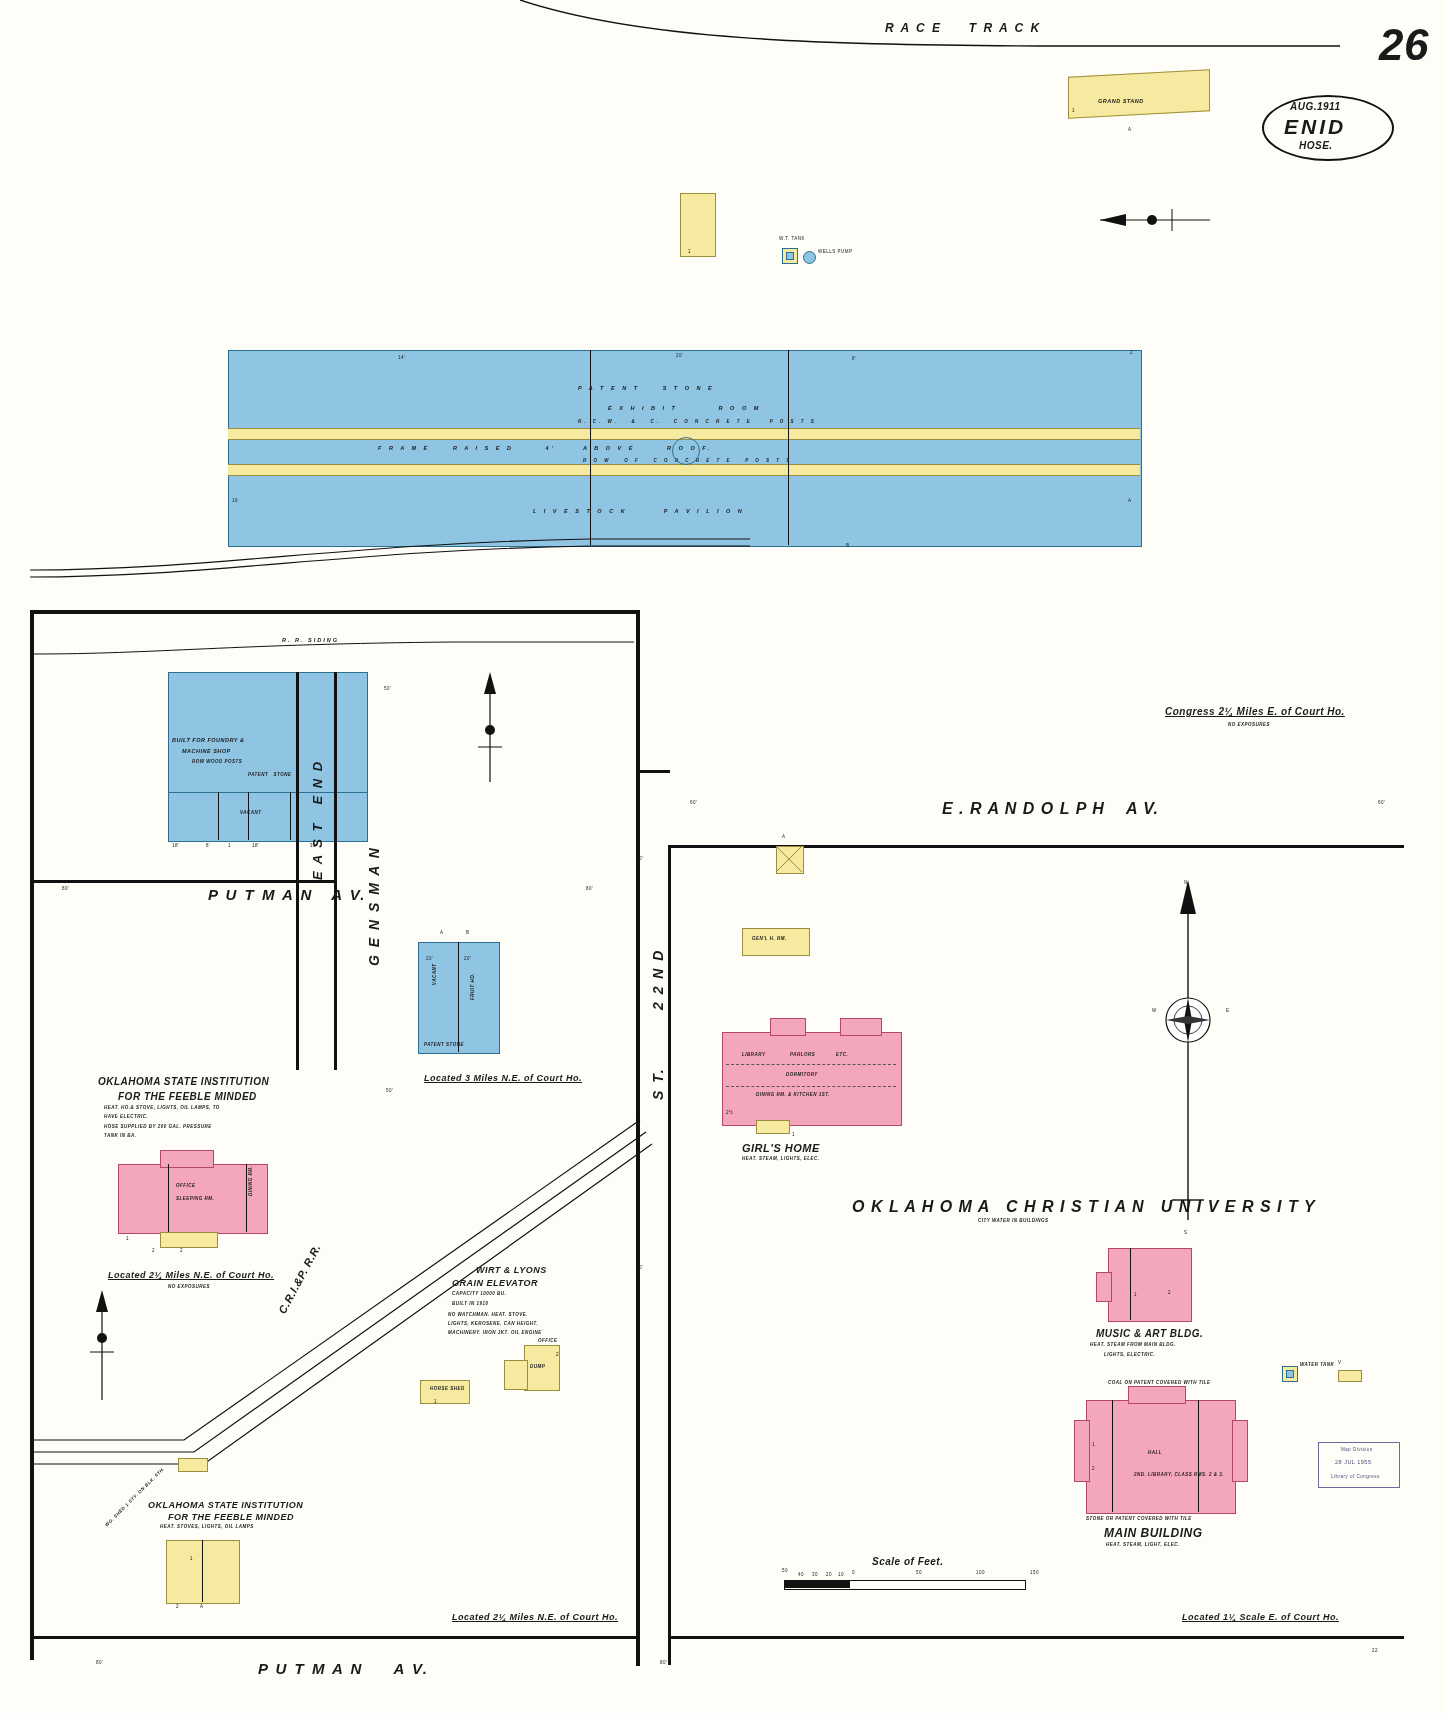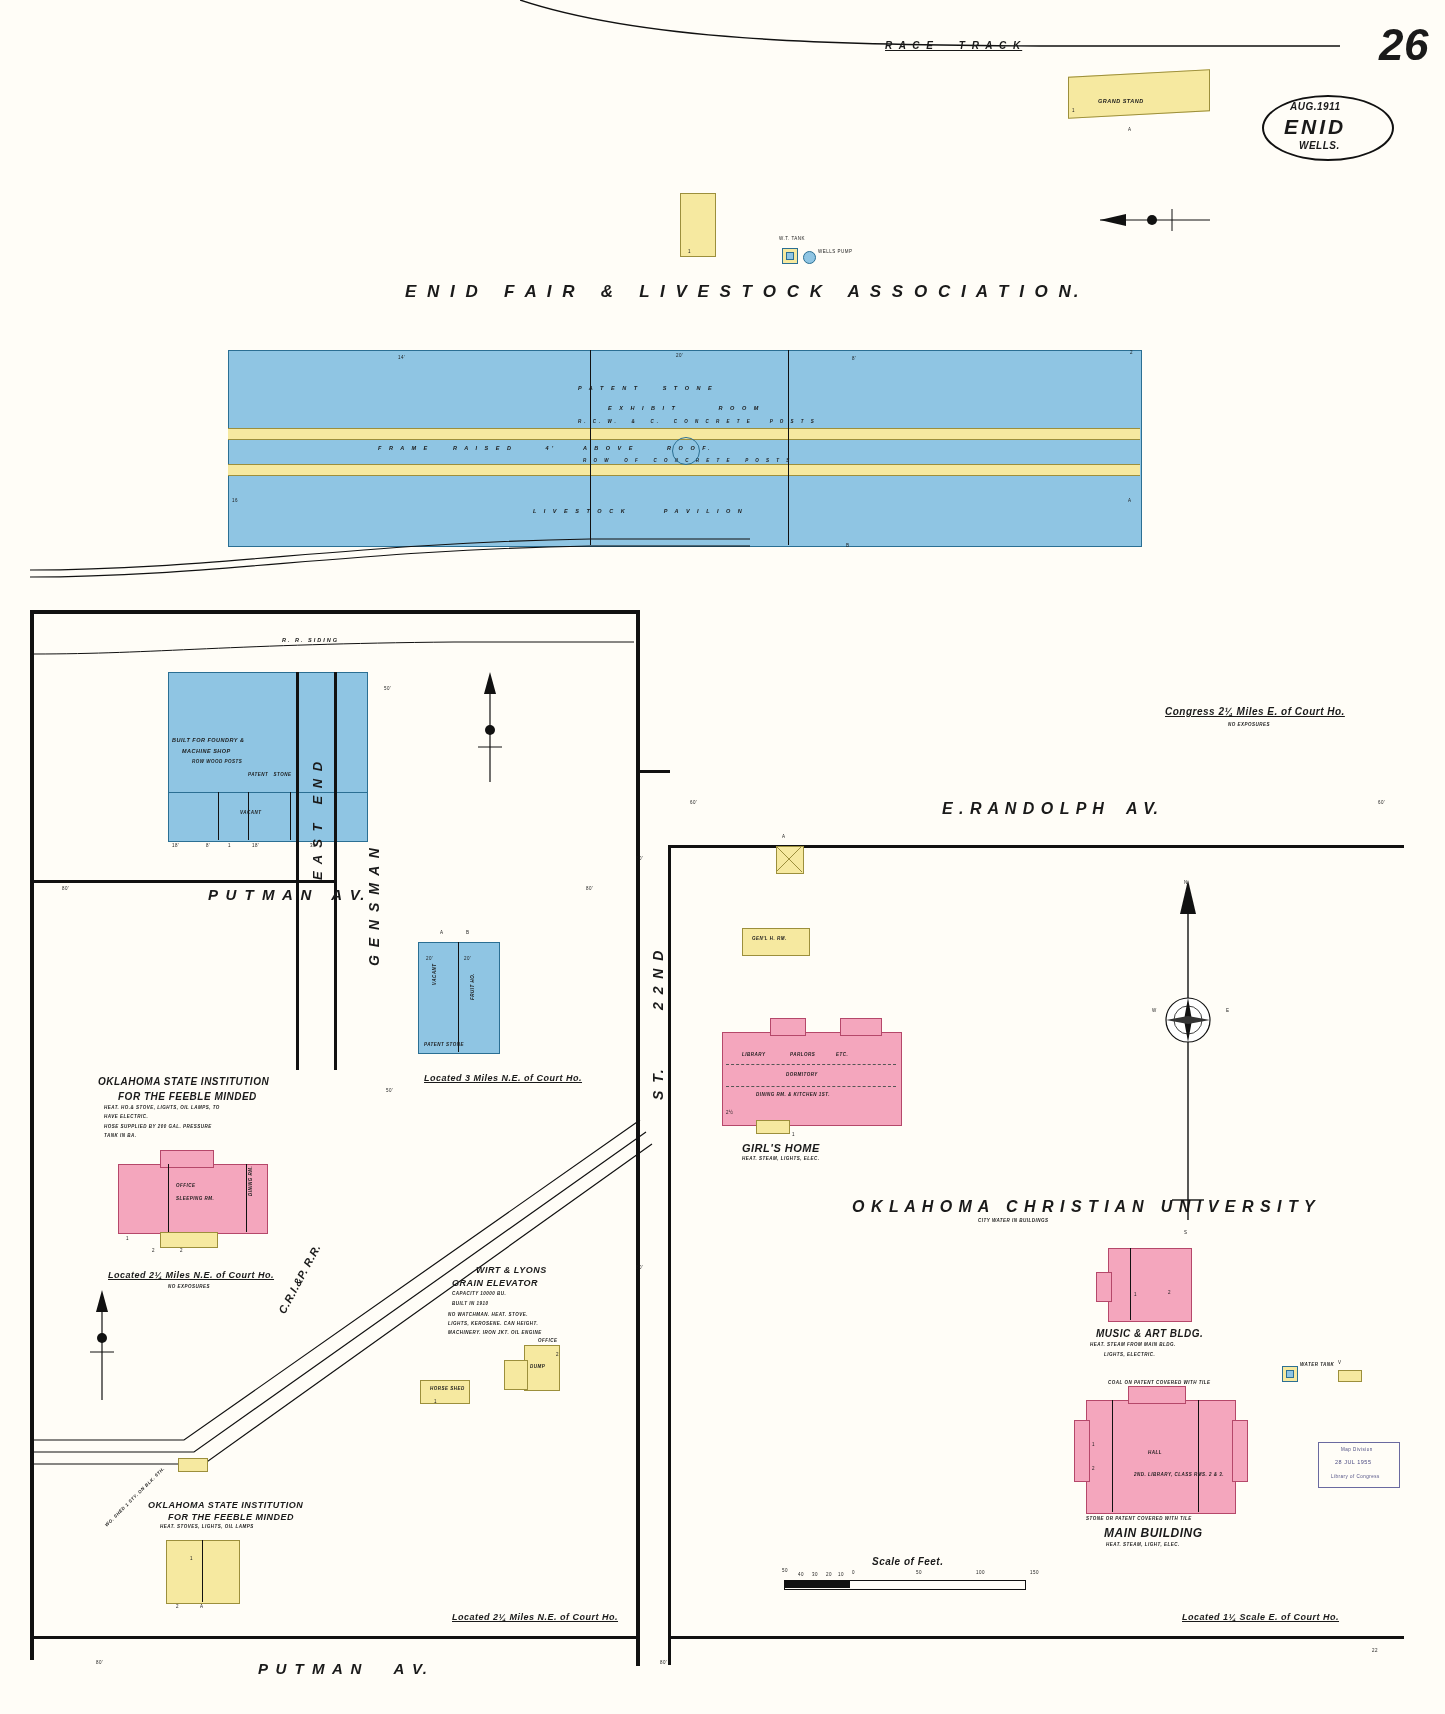--- a/index.html
+++ b/index.html
@@ -24,26 +24,26 @@
 </head>
 <body>
 
 <div class="sheet">
 
   <div class="txt" id="page-num" style="right:16px;top:20px;">26</div>
 
   <div class="oval" style="left:1262px;top:95px;width:128px;height:62px;"></div>
   <div class="txt ital" style="left:1290px;top:101px;font-size:10px;">AUG.1911</div>
   <div class="txt ital" style="left:1284px;top:115px;font-size:21px;letter-spacing:3px;">ENID</div>
-  <div class="txt ital" style="left:1299px;top:140px;font-size:10px;">WELLS.</div>
+  <div class="txt ital" style="left:1299px;top:140px;font-size:10px;">HOSE.</div>
 
   <svg class="abs" style="left:520px;top:0;width:820px;height:60px;">
     <path d="M0,0 C120,40 300,45 520,46 L820,46" stroke="#111" fill="none" stroke-width="1.4"></path>
   </svg>
-  <div class="txt ital" style="left:885px;top:40px;font-size:10px;letter-spacing:2px;text-decoration:underline;">R A C E     T R A C K</div>
+  <div class="txt ital" style="left:885px;top:21px;font-size:12px;letter-spacing:2px;">R A C E     T R A C K</div>
 
   <div class="abs yellow" style="left:1068px;top:73px;width:140px;height:40px;transform:skewY(-3deg);"></div>
   <div class="txt xs ital" style="left:1098px;top:98px;">GRAND STAND</div>
   <div class="txt xxs" style="left:1128px;top:127px;">A</div>
   <div class="txt xxs" style="left:1072px;top:108px;">1</div>
 
   <div class="abs yellow" style="left:680px;top:193px;width:34px;height:62px;"></div>
   <div class="txt xxs" style="left:688px;top:249px;">1</div>
 
   <div class="abs" style="left:782px;top:248px;width:14px;height:14px;border:1px solid #2b6f93;background:#f6e9a0;"></div>
@@ -53,21 +53,20 @@
   <div class="txt xxs" style="left:818px;top:249px;">WELLS PUMP</div>
 
   <svg class="abs" style="left:1090px;top:205px;width:130px;height:30px;">
     <line x1="10" y1="15" x2="120" y2="15" stroke="#111" stroke-width="1"></line>
     <polygon points="10,15 36,9 36,21" fill="#111"></polygon>
     <circle cx="1140" cy="15" r="0"></circle>
     <circle cx="62" cy="15" r="5" fill="#111"></circle>
     <line x1="82" y1="4" x2="82" y2="26" stroke="#111" stroke-width="1"></line>
   </svg>
 
-  <div class="txt ital spread" style="left:405px;top:282px;font-size:17px;">E N I D   F A I R   &amp;   L I V E S T O C K   A S S O C I A T I O N.</div>
 
   <div class="abs blue" style="left:228px;top:350px;width:912px;height:195px;"></div>
   <div class="abs" style="left:228px;top:428px;width:912px;height:10px;background:#f6e9a0;border-top:1px solid #9c8f3c;border-bottom:1px solid #9c8f3c;"></div>
   <div class="abs" style="left:228px;top:464px;width:912px;height:10px;background:#f6e9a0;border-top:1px solid #9c8f3c;border-bottom:1px solid #9c8f3c;"></div>
   <div class="ln" style="left:590px;top:350px;width:1px;height:195px;"></div>
   <div class="ln" style="left:788px;top:350px;width:1px;height:195px;"></div>
   <div class="txt xs ital spread" style="left:578px;top:385px;">P A T E N T     S T O N E</div>
   <div class="txt xs ital spread" style="left:608px;top:405px;">E X H I B I T         R O O M</div>
   <div class="txt xxs ital spread" style="left:578px;top:419px;">R. C. W.   &amp;   C.   C O N C R E T E    P O S T S</div>
   <div class="txt xs ital spread" style="left:378px;top:445px;">F R A M E     R A I S E D       4'      A B O V E       R O O F.</div>

